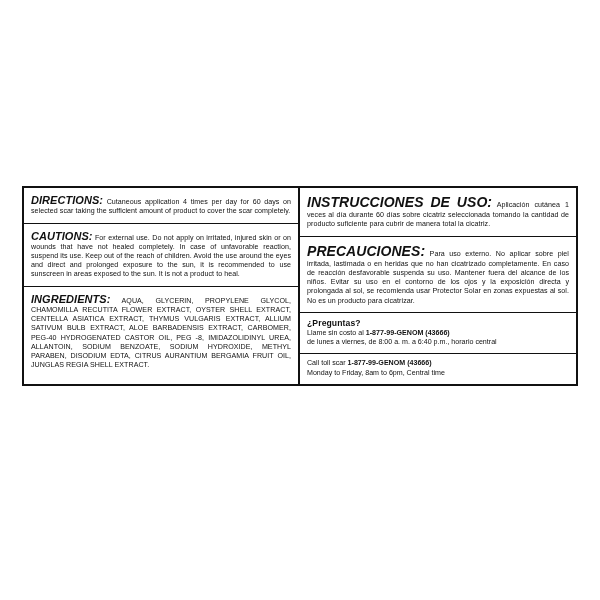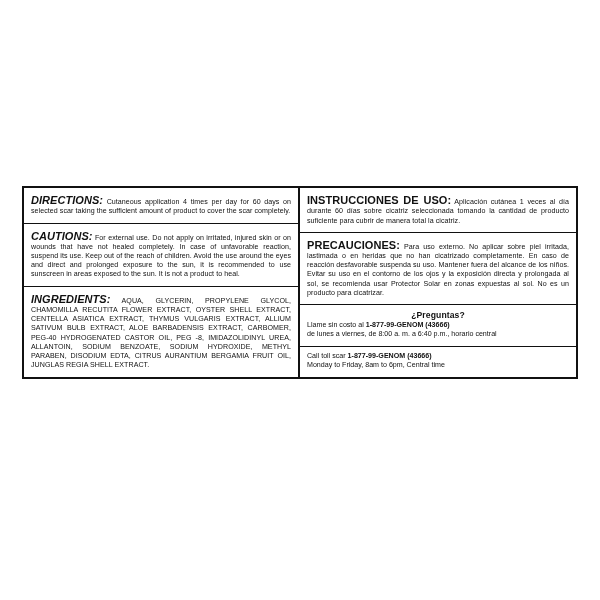--- a/index.html
+++ b/index.html
@@ -55,29 +55,29 @@
     text-align: justify;
     margin: 0;
     letter-spacing: 0.05px;
   }
   .heading {
     font-style: italic;
     font-weight: bold;
     font-size: 11px;
   }
   .heading-sp {
+    font-style: italic;
     font-weight: bold;
-    font-size: 11px;
+    font-size: 14px;
   }
   .q-heading {
     font-weight: bold;
     font-size: 8.6px;
     margin: 0 0 1px 0;
     letter-spacing: 0.1px;
-    text-align: center;
   }
   .q-line {
     font-size: 7.1px;
     line-height: 1.3;
     margin: 0;
   }
   .q-line b {
     font-weight: bold;
   }
   .ingredients .body-text {

